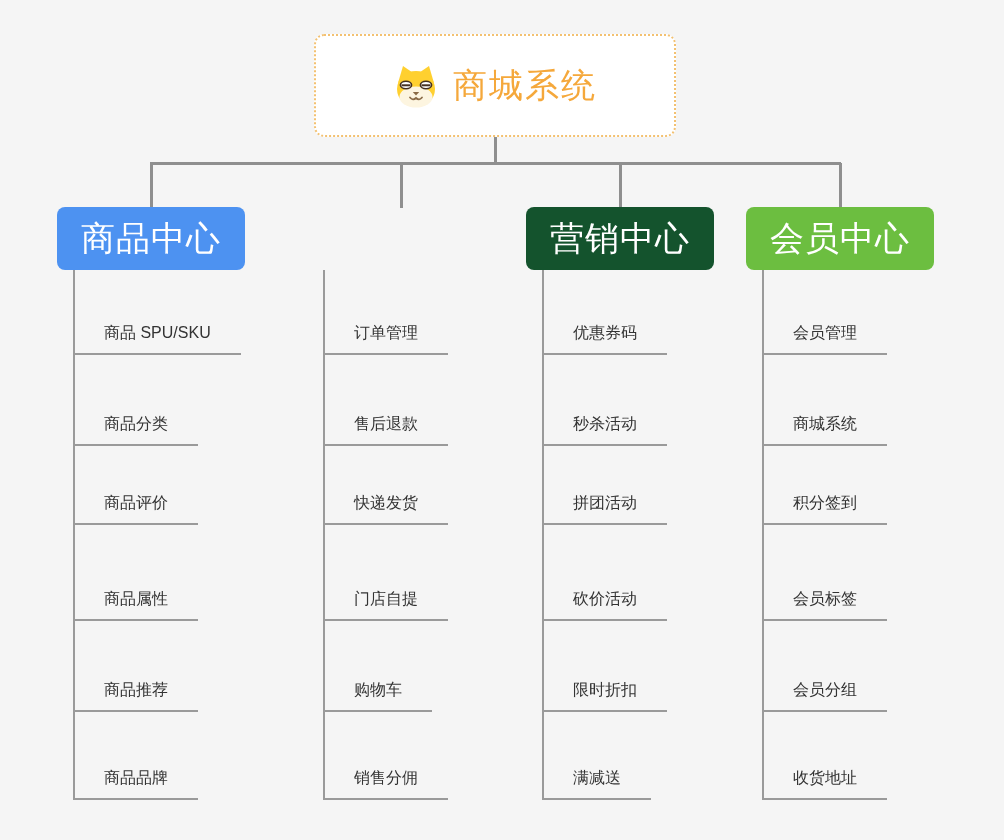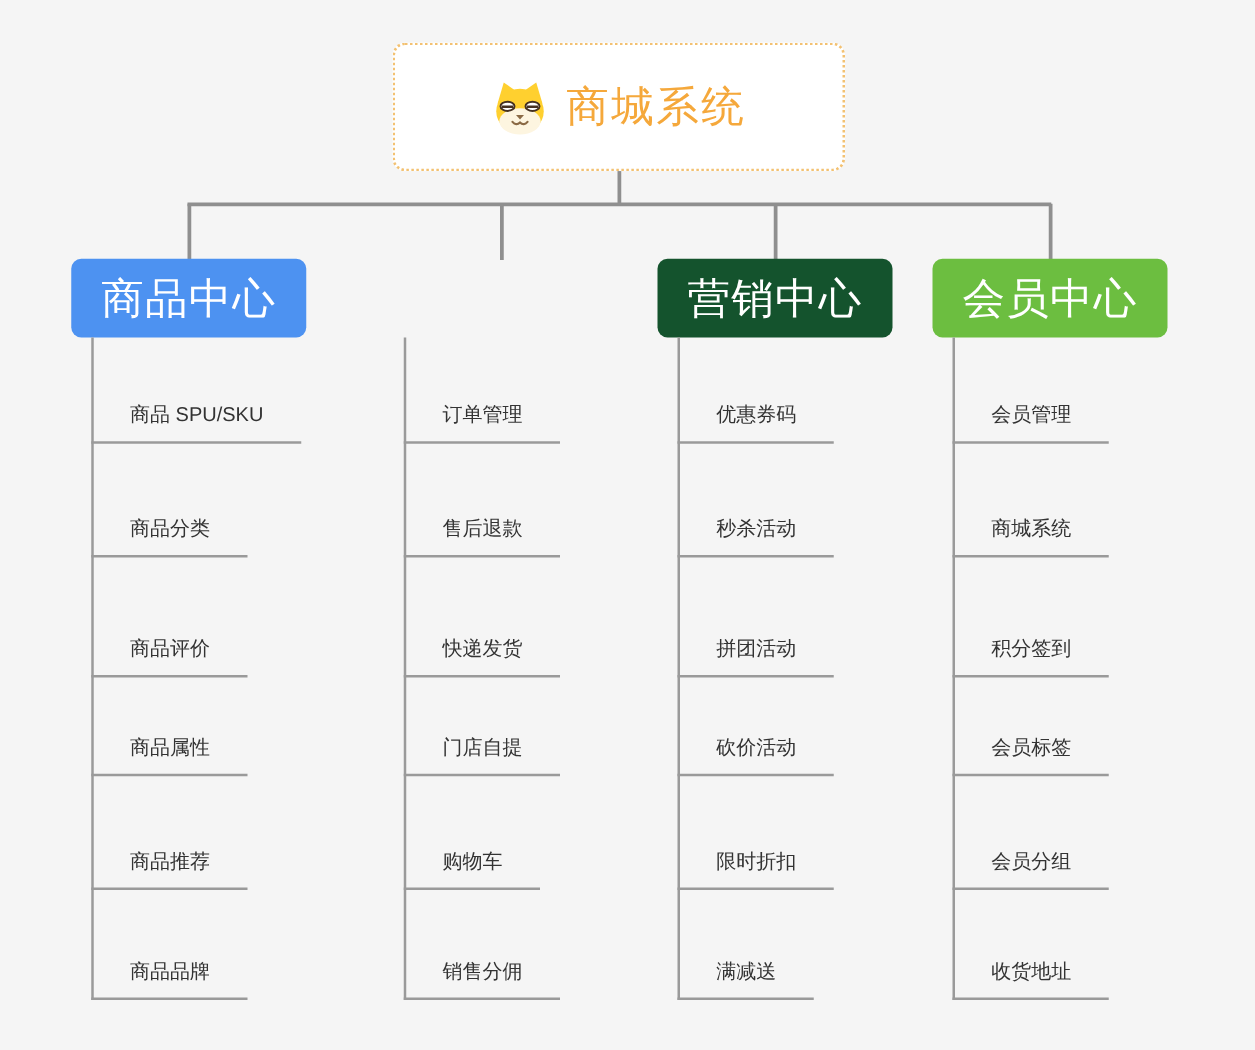--- a/index.html
+++ b/index.html
@@ -49,21 +49,21 @@
     position:absolute; box-sizing:border-box;
     height:38px; line-height:32px;
     padding:0 30px 4px 31px;
     border-bottom:2px solid #9a9a9a;
     font-size:16px; color:#333333; white-space:nowrap;
     cursor:pointer;
   }
   .item.c0 { left:73px; } .item.c1 { left:323px; }
   .item.c2 { left:542px; } .item.c3 { left:762px; }
   .item.r0 { top:317px; } .item.r1 { top:408px; }
-  .item.r2 { top:504px; } .item.r3 { top:583px; }
+  .item.r2 { top:487px; } .item.r3 { top:583px; }
   .item.r4 { top:674px; } .item.r5 { top:762px; }
 </style>
 </head>
 <body>
 
 <div class="canvas">
 
   <div class="tline root-stem"></div>
   <div class="tline bus"></div>
   <div class="tline stub s0"></div>

